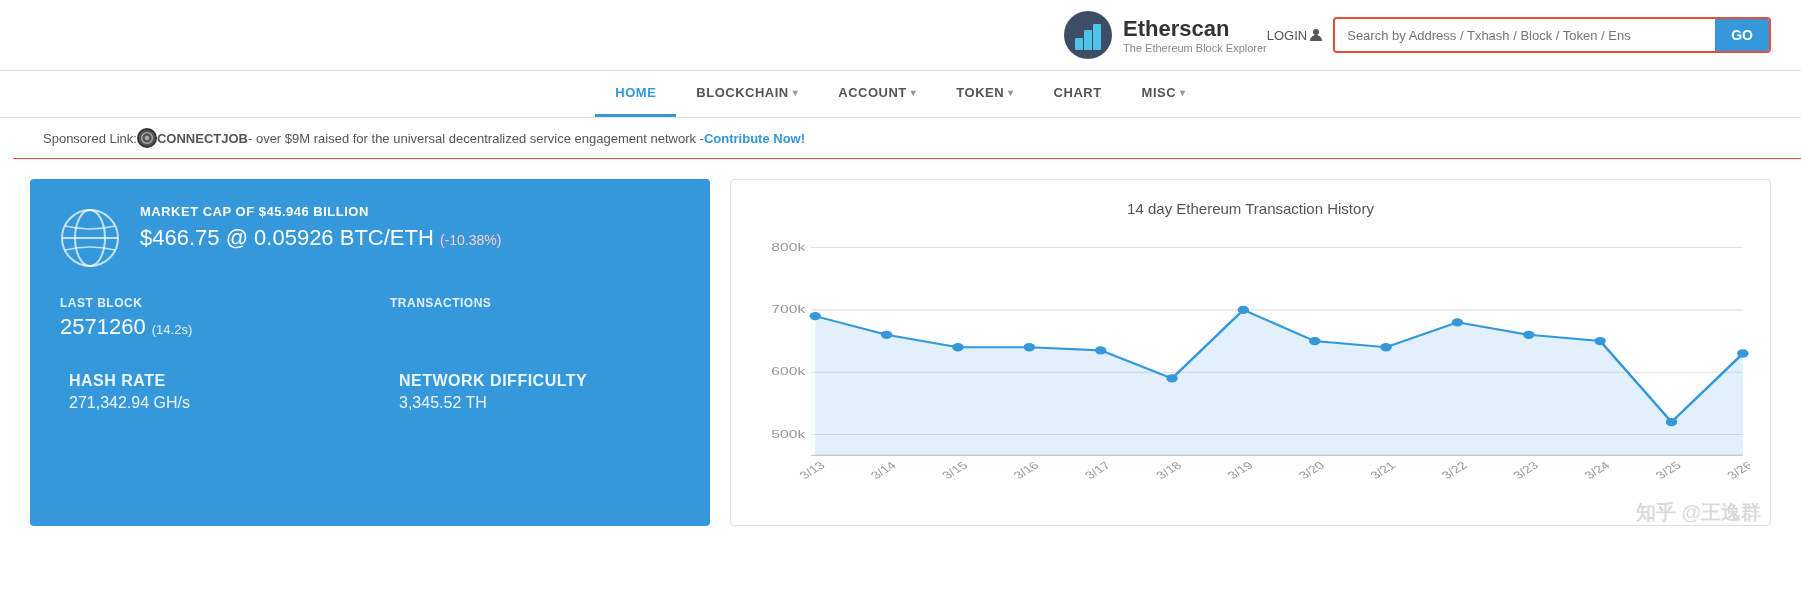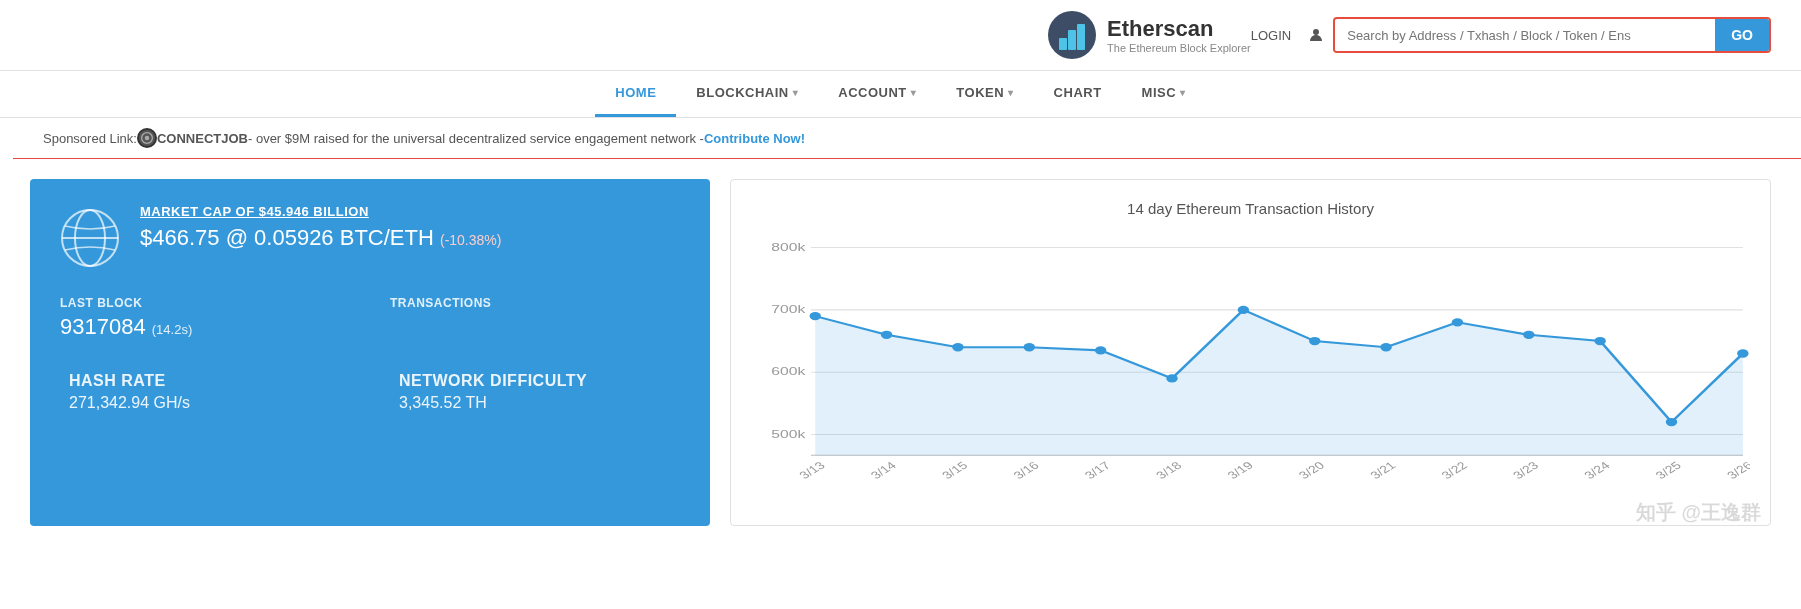--- a/index.html
+++ b/index.html
@@ -32,21 +32,21 @@
       color: #888;
     }
     .header-right {
       display: flex;
       align-items: center;
       gap: 10px;
     }
     .login-btn {
       display: flex;
       align-items: center;
-      gap: 18px;
+      gap: 2px;
       color: #555;
       font-size: 13px;
       cursor: pointer;
       white-space: nowrap;
     }
     .search-container {
       display: flex;
       align-items: center;
       border: 2px solid #e74c3c;
       border-radius: 4px;
@@ -150,21 +150,20 @@
       align-items: flex-start;
       gap: 20px;
       margin-bottom: 25px;
     }
     .globe-icon {
       flex-shrink: 0;
       margin-top: 4px;
     }
     .market-cap-link {
       color: #fff;
-      text-decoration: underline;
       font-size: 13px;
       font-weight: 600;
       letter-spacing: 0.5px;
       display: block;
       margin-bottom: 6px;
       cursor: pointer;
     }
     .price-text {
       font-size: 22px;
       font-weight: 400;
@@ -325,21 +324,21 @@
             <span>$466.75 @ 0.05926 BTC/ETH</span>
             <span class="price-change">(-10.38%)</span>
           </div>
         </div>
       </div>
 
       <div class="stats-grid">
         <div>
           <div class="stat-label">LAST BLOCK</div>
           <div class="stat-value">
-            <span>9317084</span>
+            <span>2571260</span>
             <span class="stat-sub">(14.2s)</span>
           </div>
         </div>
         <div>
           <div class="stat-label">TRANSACTIONS</div>
         </div>
         <div>
           <div class="stat-label stat-small">Hash Rate</div>
           <div class="stat-small">271,342.94 GH/s</div>
         </div>

